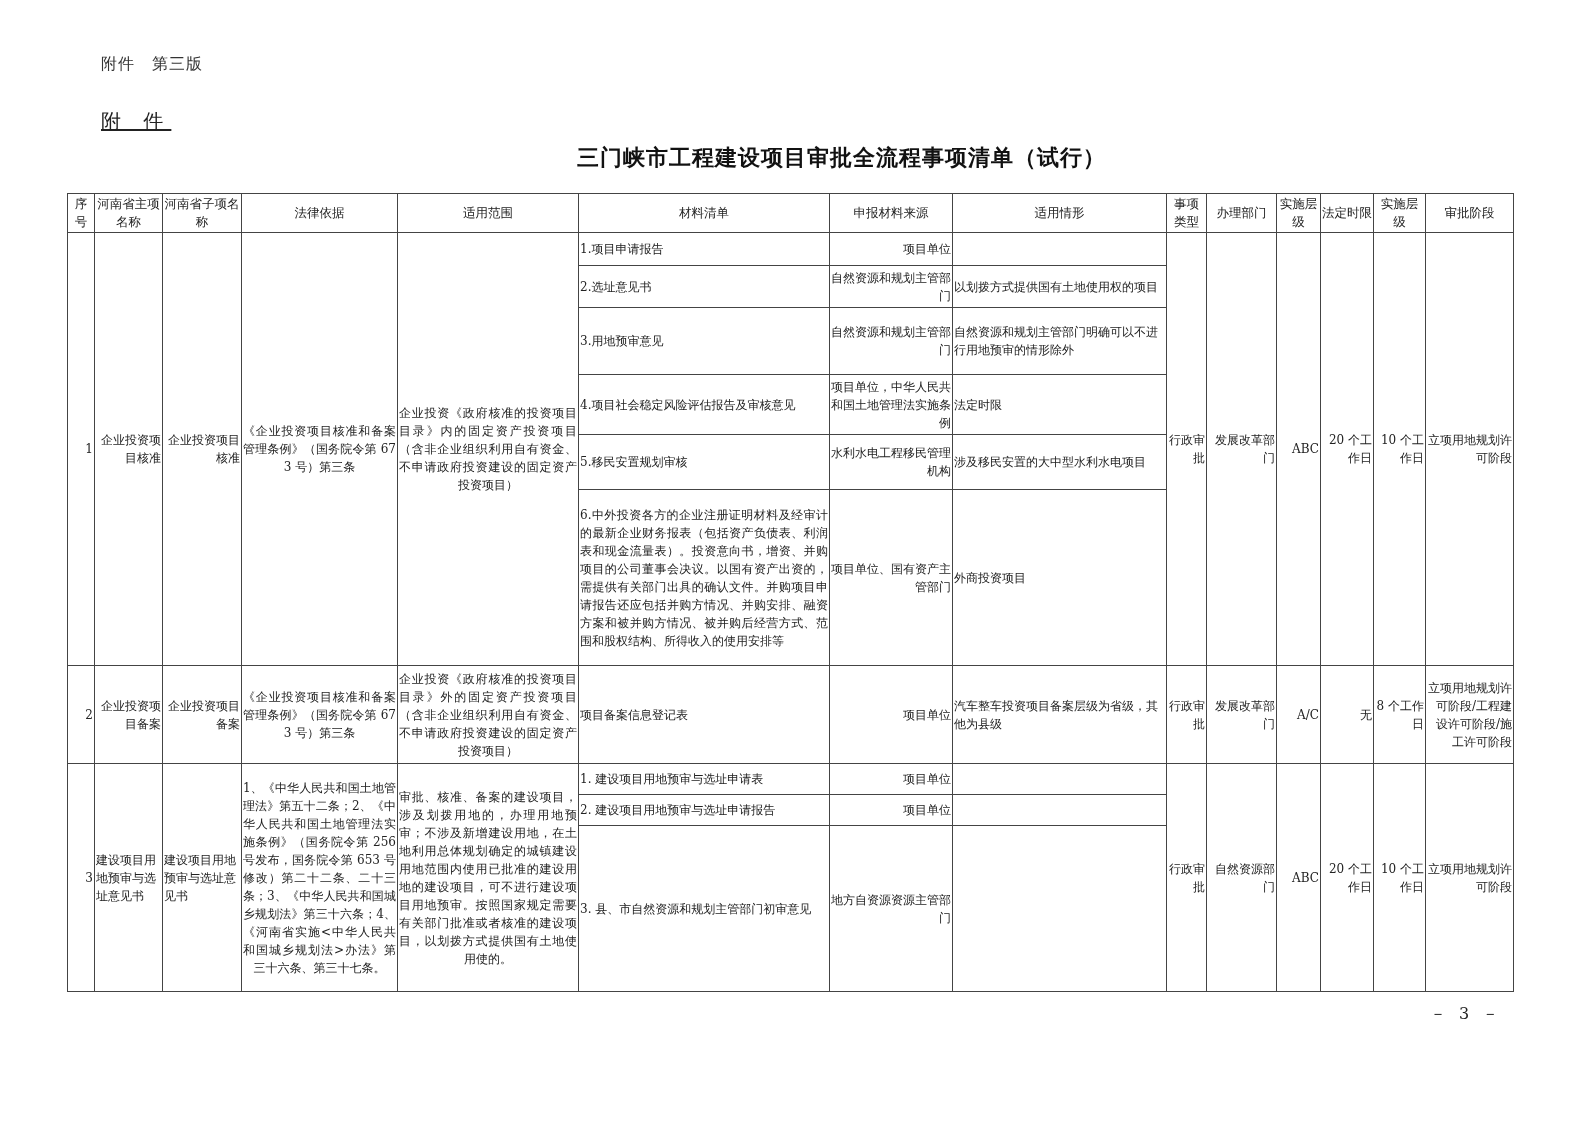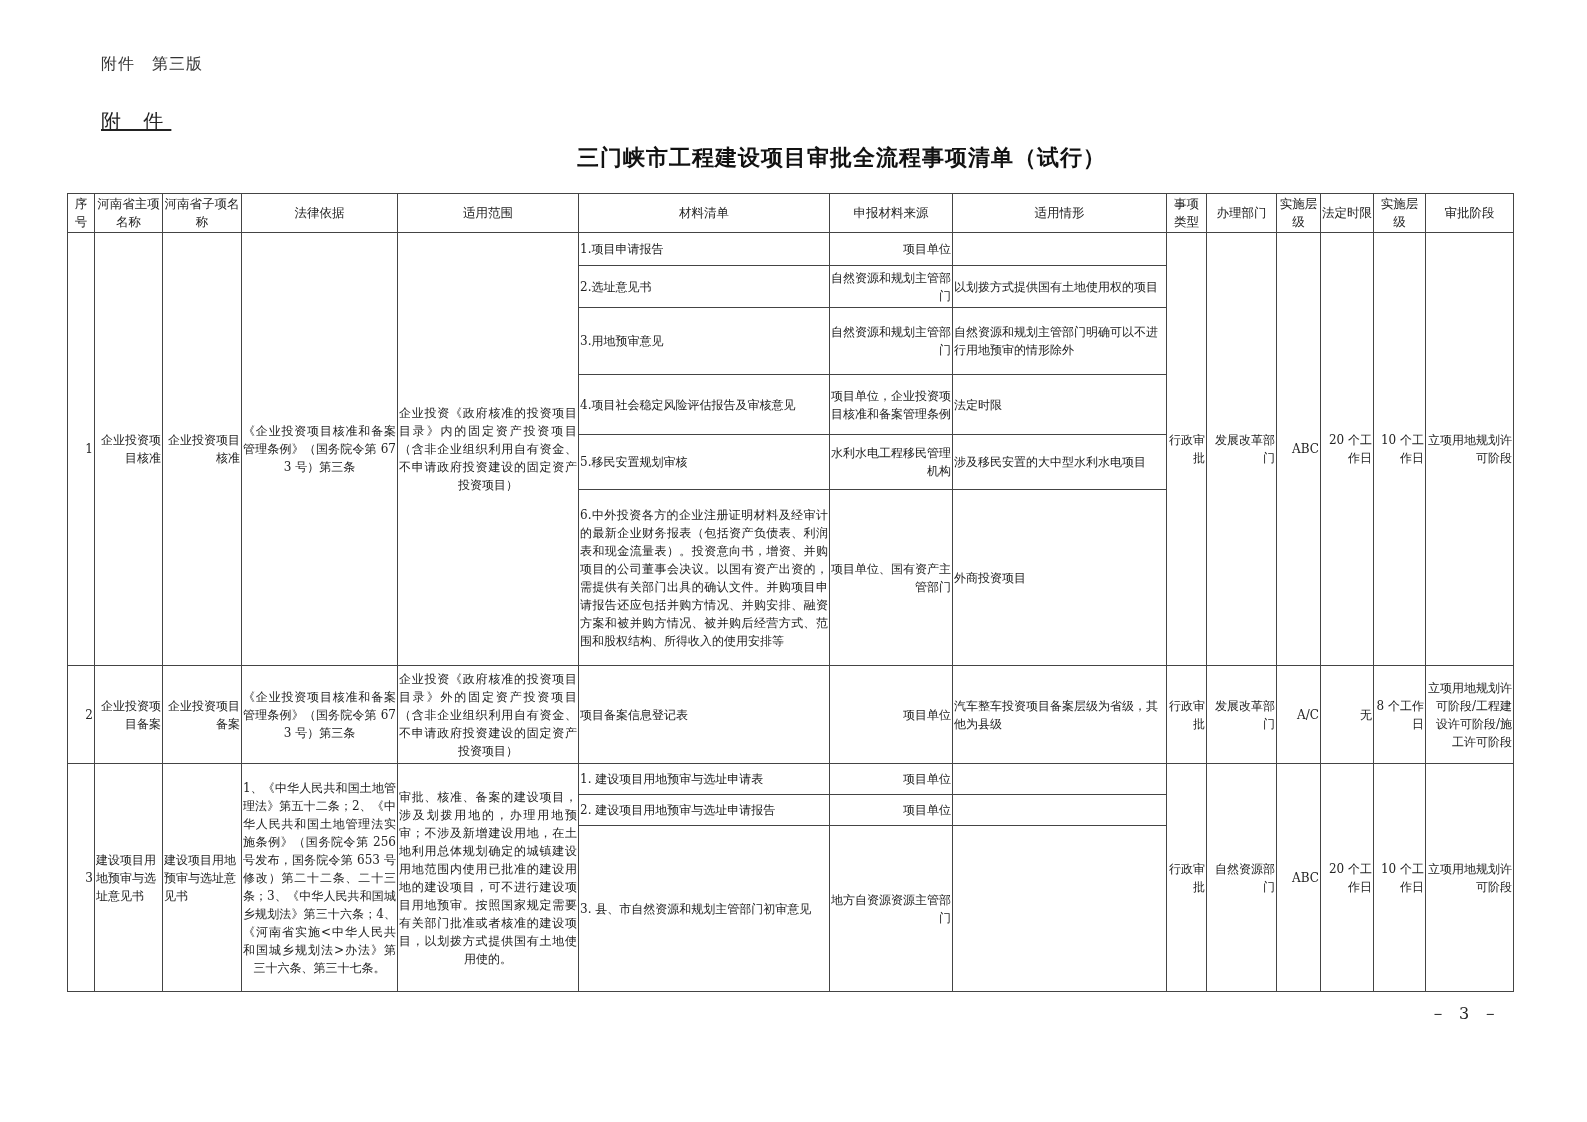--- a/index.html
+++ b/index.html
@@ -92,21 +92,21 @@
       <td class="c">自然资源和规划主管部门</td>
       <td class="l">以划拨方式提供国有土地使用权的项目</td>
     </tr>
     <tr style="height:67px">
       <td class="l">3.用地预审意见</td>
       <td class="c">自然资源和规划主管部门</td>
       <td class="l">自然资源和规划主管部门明确可以不进行用地预审的情形除外</td>
     </tr>
     <tr style="height:60px">
       <td class="l">4.项目社会稳定风险评估报告及审核意见</td>
-      <td class="c">项目单位，企业投资项目核准和备案管理条例</td>
+      <td class="c">项目单位，中华人民共和国土地管理法实施条例</td>
       <td class="l">法定时限</td>
     </tr>
     <tr style="height:55px">
       <td class="l">5.移民安置规划审核</td>
       <td class="c">水利水电工程移民管理机构</td>
       <td class="l">涉及移民安置的大中型水利水电项目</td>
     </tr>
     <tr style="height:176px">
       <td class="l" style="text-align:justify">6.中外投资各方的企业注册证明材料及经审计的最新企业财务报表（包括资产负债表、利润表和现金流量表）。投资意向书，增资、并购项目的公司董事会决议。以国有资产出资的，需提供有关部门出具的确认文件。并购项目申请报告还应包括并购方情况、并购安排、融资方案和被并购方情况、被并购后经营方式、范围和股权结构、所得收入的使用安排等</td>
       <td class="c">项目单位、国有资产主管部门</td>

